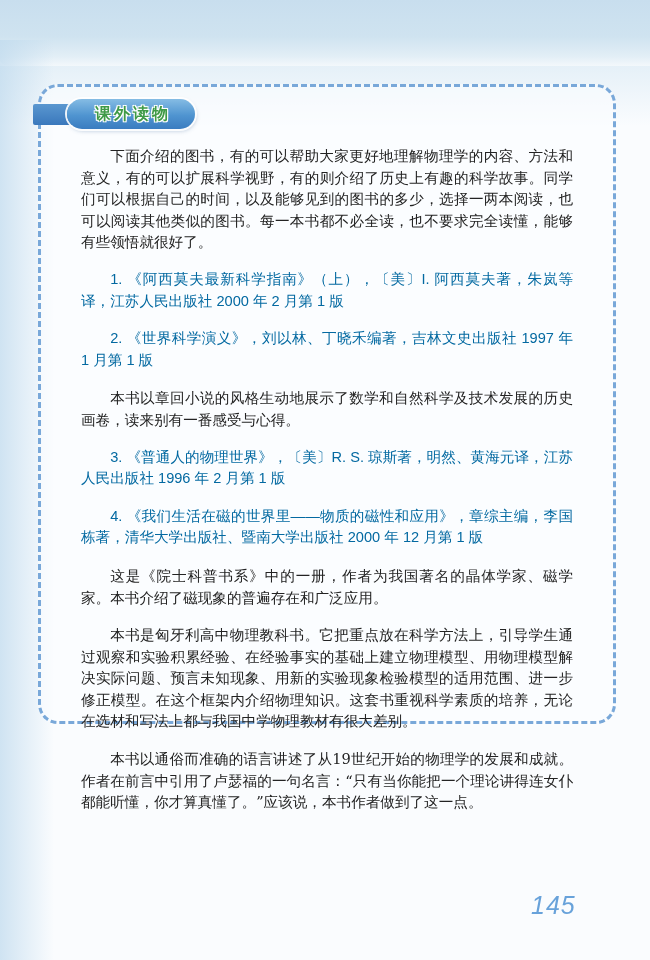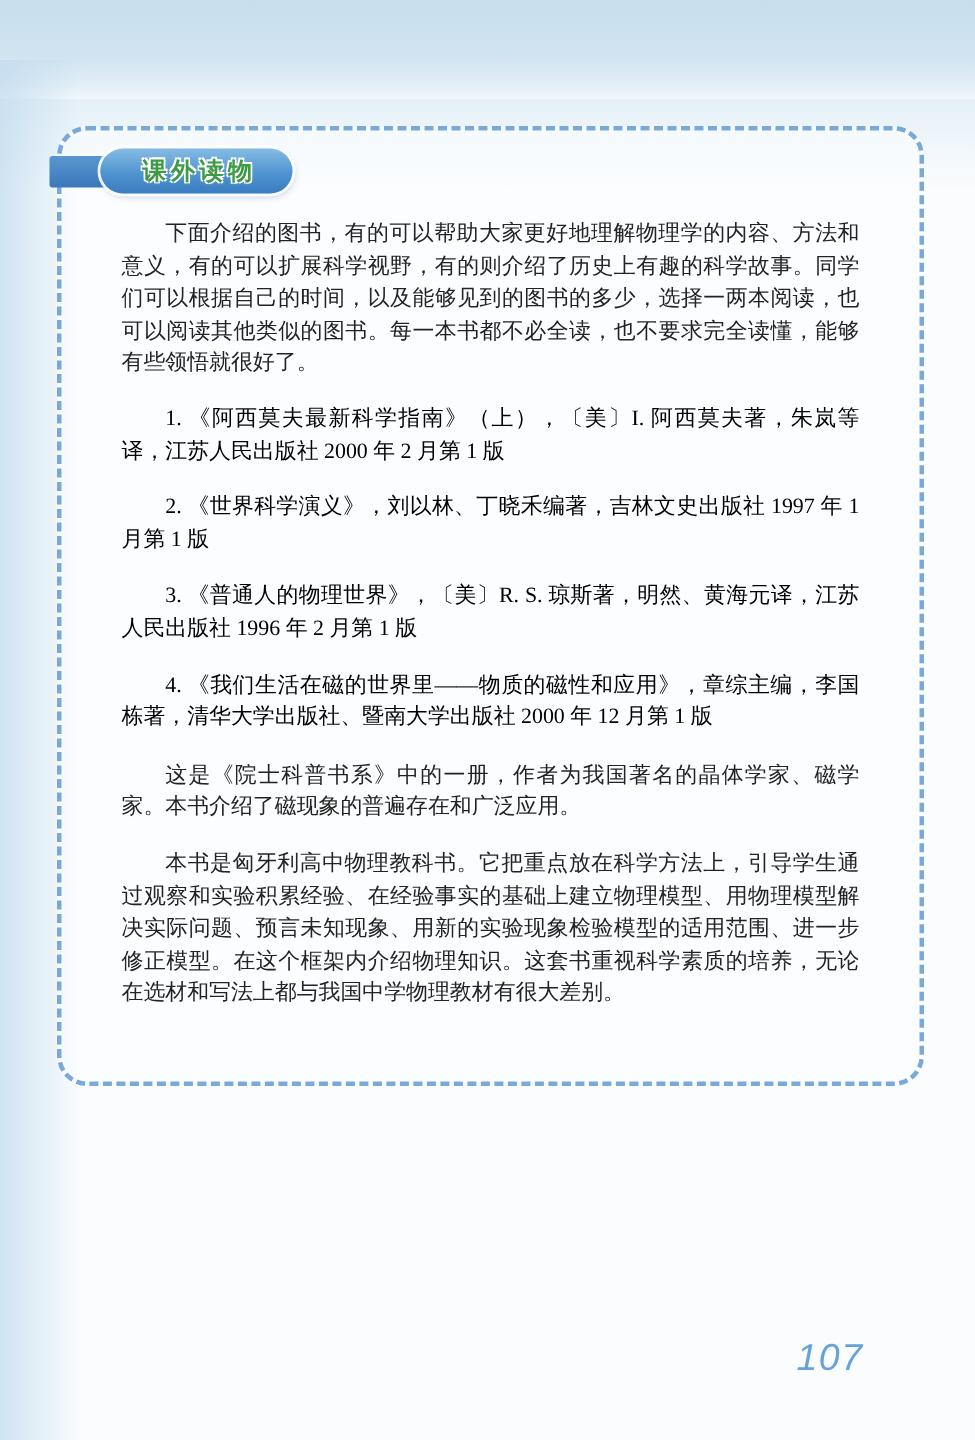--- a/index.html
+++ b/index.html
@@ -39,22 +39,22 @@
     left:24px; right:24px; top:42px;
   }
   .box-content p {
     margin:16px;
     text-indent:2em;
     text-align:justify;
     font-size:14.6px;
     line-height:21.6px;
   }
   .entry {
-    color:#000000;
-    font-family:Liberation Serif, serif;
+    color:#0369a1;
+    font-family:Liberation Sans, sans-serif;
   }
   .desc, .intro {
     color:#232323;
     font-family:"DejaVu Serif", serif;
   }
   
   .badge {
     position:absolute;
     left:-8px; top:12px;
     height:30px;
@@ -113,25 +113,27 @@
       <span class="badge-label">课外读物</span>
     </div>
   </div>
 
   <div class="box-content">
     <p class="intro">下面介绍的图书，有的可以帮助大家更好地理解物理学的内容、方法和意义，有的可以扩展科学视野，有的则介绍了历史上有趣的科学故事。同学们可以根据自己的时间，以及能够见到的图书的多少，选择一两本阅读，也可以阅读其他类似的图书。每一本书都不必全读，也不要求完全读懂，能够有些领悟就很好了。</p>
 
     <p class="entry">1. 《阿西莫夫最新科学指南》（上），〔美〕I. 阿西莫夫著，朱岚等译，江苏人民出版社 2000 年 2 月第 1 版</p>
 
     <p class="entry">2. 《世界科学演义》，刘以林、丁晓禾编著，吉林文史出版社 1997 年 1 月第 1 版</p>
+    <p class="desc">本书以章回小说的风格生动地展示了数学和自然科学及技术发展的历史画卷，读来别有一番感受与心得。</p>
 
     <p class="entry">3. 《普通人的物理世界》，〔美〕R. S. 琼斯著，明然、黄海元译，江苏人民出版社 1996 年 2 月第 1 版</p>
 
     <p class="entry">4. 《我们生活在磁的世界里——物质的磁性和应用》，章综主编，李国栋著，清华大学出版社、暨南大学出版社 2000 年 12 月第 1 版</p>
     <p class="desc">这是《院士科普书系》中的一册，作者为我国著名的晶体学家、磁学家。本书介绍了磁现象的普遍存在和广泛应用。</p>
 
     <p class="desc">本书是匈牙利高中物理教科书。它把重点放在科学方法上，引导学生通过观察和实验积累经验、在经验事实的基础上建立物理模型、用物理模型解决实际问题、预言未知现象、用新的实验现象检验模型的适用范围、进一步修正模型。在这个框架内介绍物理知识。这套书重视科学素质的培养，无论在选材和写法上都与我国中学物理教材有很大差别。</p>
 
+    <p class="desc">本书以通俗而准确的语言讲述了从19世纪开始的物理学的发展和成就。作者在前言中引用了卢瑟福的一句名言：“只有当你能把一个理论讲得连女仆都能听懂，你才算真懂了。”应该说，本书作者做到了这一点。</p>
   </div>
 
 </div>
 
-<div class="page-number">107</div>
+<div class="page-number">145</div>
 
 </body></html>

